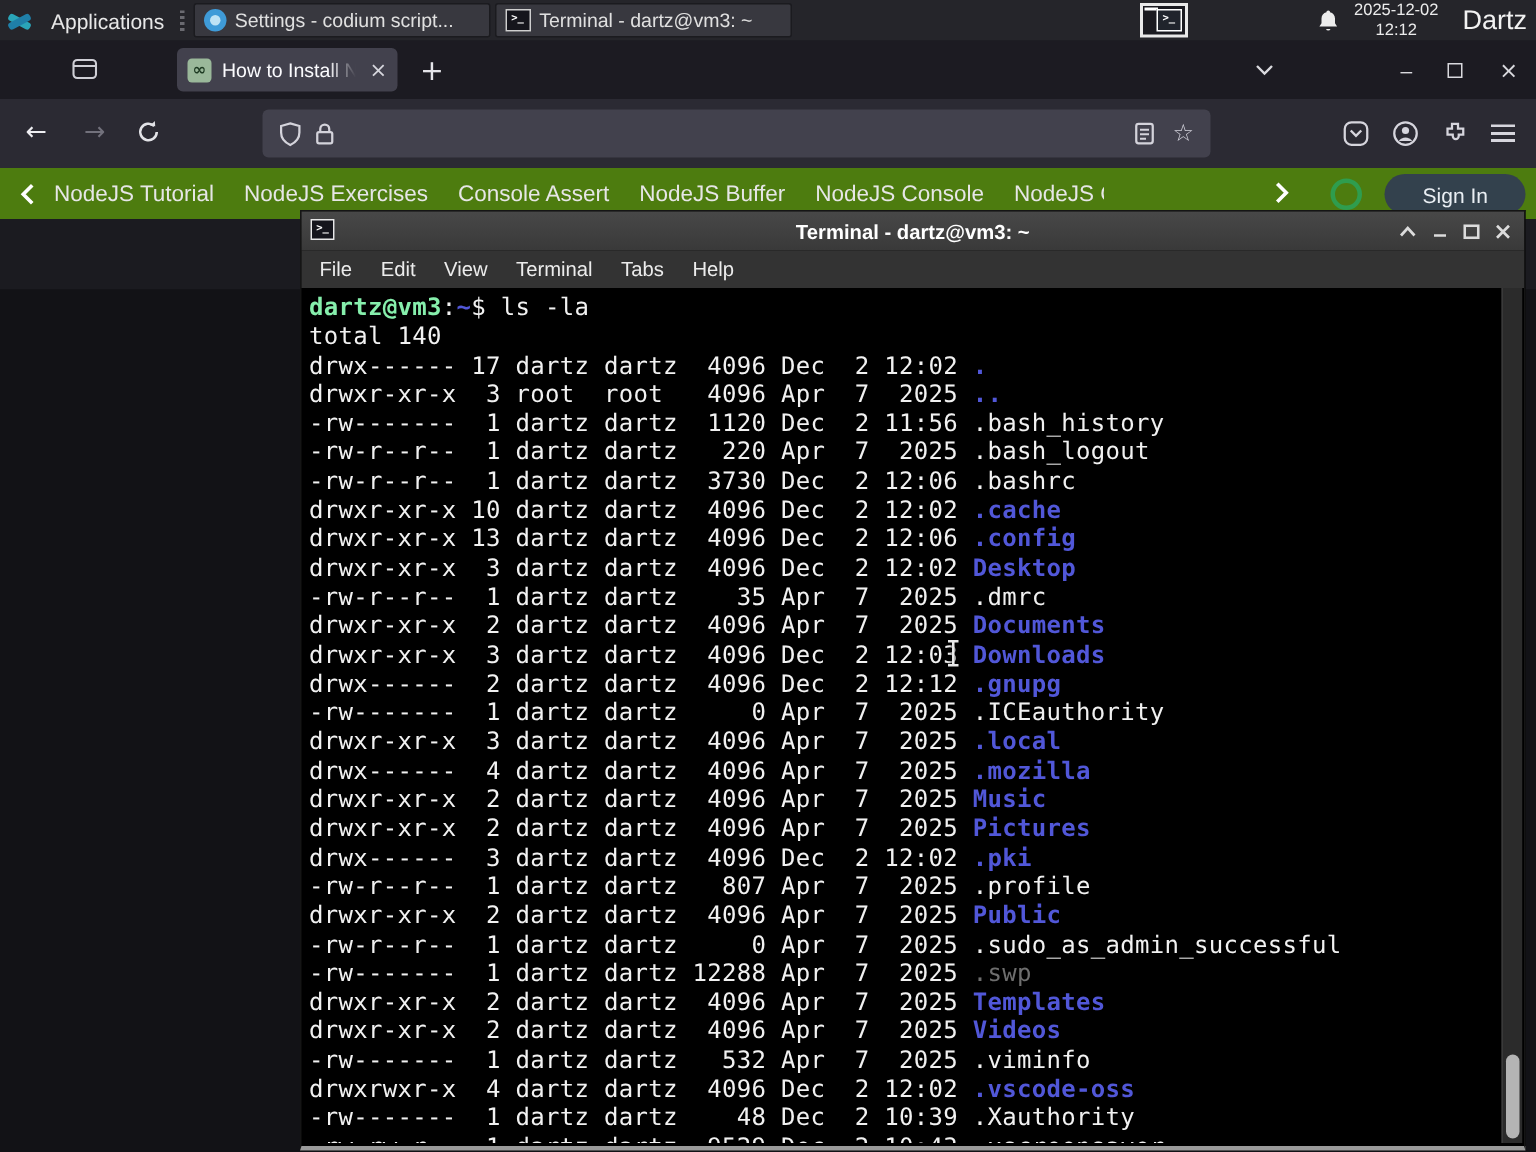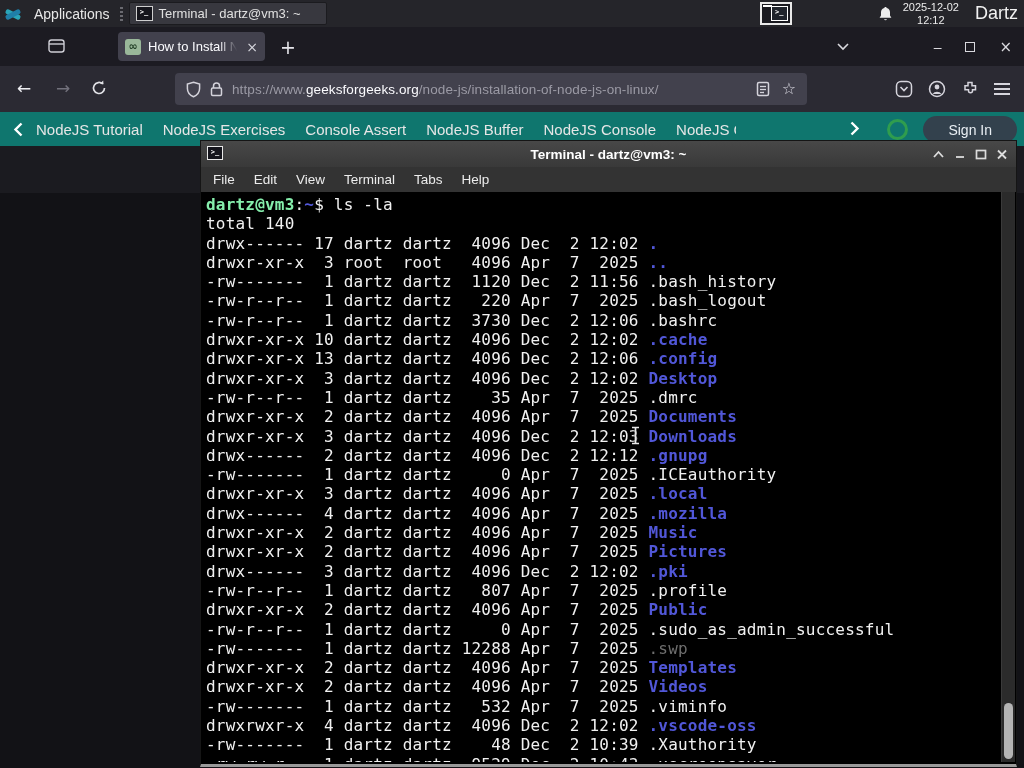--- a/index.html
+++ b/index.html
@@ -63,21 +63,21 @@
       border-radius:4px;display:flex;align-items:center;gap:9px;padding:0 11px;font-size:13.5px;}
   .url-dim{color:#9b9aa5;}
   .url-strong{color:#fbfbfe;}
   .urltext{white-space:nowrap;overflow:hidden;letter-spacing:.1px;}
   .url-right{margin-left:auto;display:flex;align-items:center;gap:12px;}
   .star{color:#d2d1da;font-size:16px;font-family:"DejaVu Sans",sans-serif;line-height:1;}
   .tb-right{position:absolute;right:14px;top:0;height:46px;display:flex;align-items:center;gap:15px;}
   .hamb{width:16px;height:12px;background:repeating-linear-gradient(#d6d5dd 0 2px,transparent 2px 5px);}
 
   
-  .sitenav{position:absolute;top:112px;left:0;right:0;height:34px;background:#0f766e;display:flex;
+  .sitenav{position:absolute;top:112px;left:0;right:0;height:34px;background:#4d7c0f;display:flex;
       align-items:center;color:#e6e6e6;font-size:15px;z-index:5;}
   .sn-links{display:flex;gap:20px;margin-left:12px;white-space:nowrap;overflow:hidden;max-width:700px;}
   .chevL{margin-left:13px;}
   .chevR{position:absolute;right:164px;top:9px;}
   .search-ring{position:absolute;right:116px;top:7px;width:15px;height:15px;border:3px solid #2f9d4e;border-radius:50%;}
   .signin{position:absolute;right:7px;top:4px;height:27px;padding:0 25px;border:none;border-radius:15px;
       background:#33414d;color:#e9eef3;font-size:14px;font-family:"Liberation Sans",sans-serif;}
   .band{position:absolute;top:146px;left:0;right:0;height:47px;background:#1b1b20;z-index:1;}
   .pagebg{position:absolute;top:193px;left:0;right:0;bottom:0;background:#121216;z-index:1;}
 
@@ -106,20 +106,24 @@
 <body>
 
 <div class="panel">
   <div class="app-btn">
     <span class="app-ico"></span>
     <span>Applications</span>
   </div>
   <span class="grip"></span>
   <div class="winbtns">
       <div class="winbtn">
+        <span class="ic-codium"></span>
+        <span>Settings - codium script...</span>
+      </div>
+      <div class="winbtn">
         <span class="ic-term-sm">&gt;_</span>
         <span>Terminal - dartz@vm3: ~</span>
       </div>
     </div>
   <div class="panel-right">
     <span class="tray-term">
       <span class="bar"></span>
       <span class="inner">&gt;_</span>
     </span>
     <span class="bell">
@@ -176,21 +180,20 @@
       <svg width="15" height="17" viewBox="0 0 15 17">
           <path d="M7.5 1.2 13.6 3v4.4c0 4.1-2.6 6.7-6.1 8.3-3.5-1.6-6.1-4.2-6.1-8.3V3z" fill="none" stroke="#d4d3db" stroke-width="1.5"></path>
         </svg>
     </span>
     <span>
       <svg width="13" height="16" viewBox="0 0 13 16">
           <rect x="1.5" y="7" width="10" height="7.5" rx="1.2" fill="none" stroke="#d4d3db" stroke-width="1.5"></rect>
           <path d="M3.5 7V5a3 3 0 0 1 6 0v2" fill="none" stroke="#d4d3db" stroke-width="1.5"></path>
         </svg>
     </span>
-    <span class="urltext"><span class="url-dim">https://www.</span><span class="url-strong">geeksforgeeks.org</span><span class="url-dim">/node-js/installation-of-node-js-on-linux/</span></span>
     <span class="url-right">
       <span>
         <svg width="14" height="16" viewBox="0 0 14 16">
             <rect x="1.5" y="1.5" width="11" height="13" rx="1.5" fill="none" stroke="#d4d3db" stroke-width="1.5"></rect>
             <line x1="4" y1="5.5" x2="10" y2="5.5" stroke="#d4d3db" stroke-width="1.3"></line>
             <line x1="4" y1="8.5" x2="10" y2="8.5" stroke="#d4d3db" stroke-width="1.3"></line>
             <line x1="4" y1="11.5" x2="8" y2="11.5" stroke="#d4d3db" stroke-width="1.3"></line>
           </svg>
       </span>
       <span class="star">☆</span>

